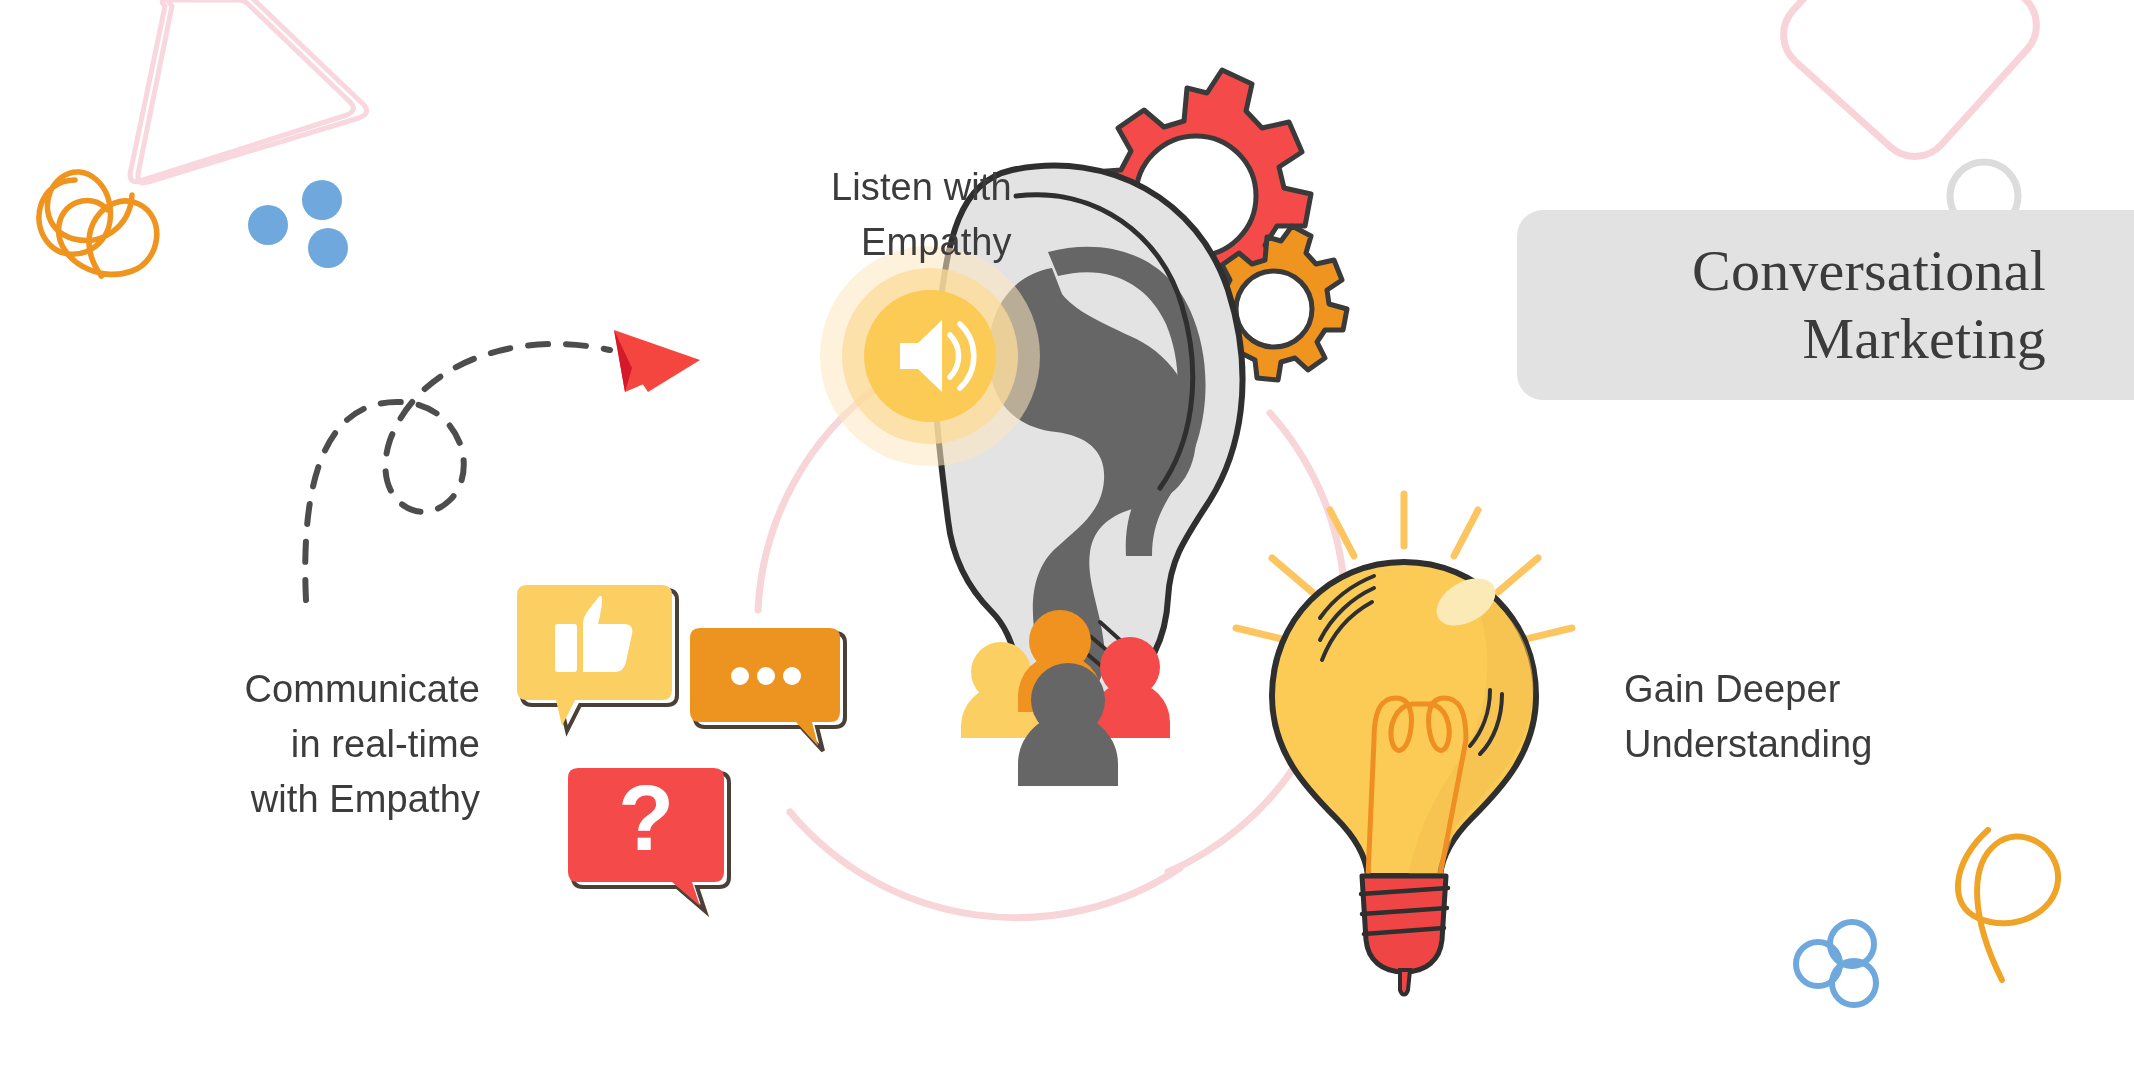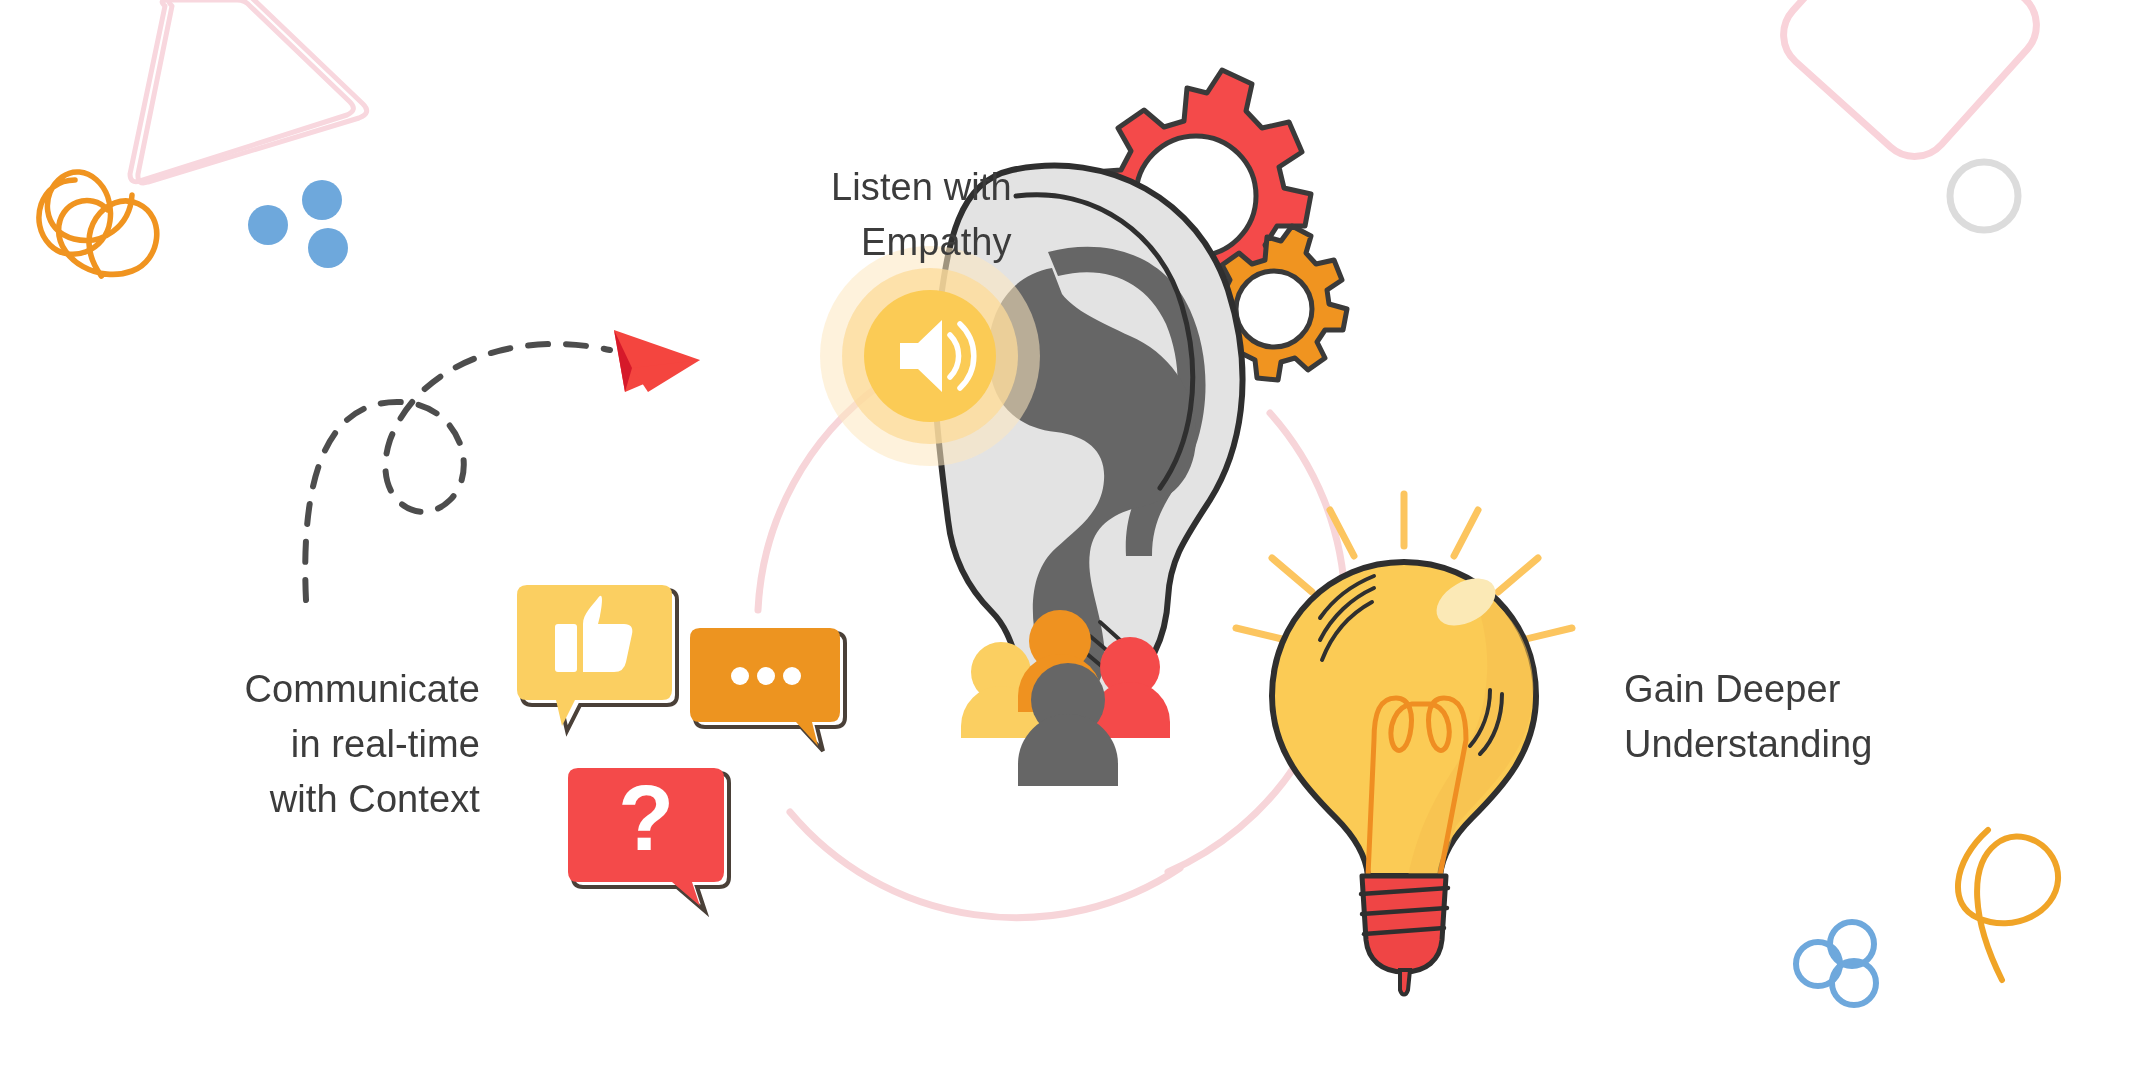--- a/index.html
+++ b/index.html
@@ -314,19 +314,23 @@
       <path d="M 1362 914 L 1447 908" fill="none" stroke="#2f2f2f" stroke-width="4.5" stroke-linecap="round"></path>
       <path d="M 1364 934 L 1444 928" fill="none" stroke="#2f2f2f" stroke-width="4.5" stroke-linecap="round"></path>
     </g>
   </svg>
 
   <div class="step-label" id="label-listen">Listen with
 Empathy</div>
 
   <div class="step-label" id="label-communicate">Communicate
 in real-time
-with Context</div>
+with Empathy</div>
 
   <div class="step-label" id="label-gain">Gain Deeper
 Understanding</div>
 
+  <div id="title-plate">
+    <div id="title-text">Conversational
+Marketing</div>
+  </div>
 
 </div>
 
 </body></html>

